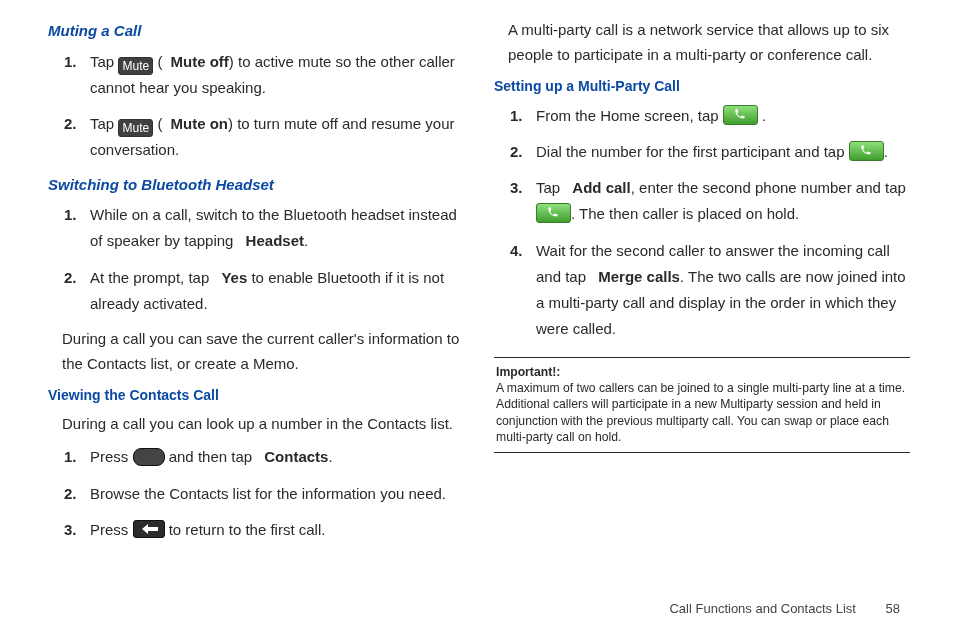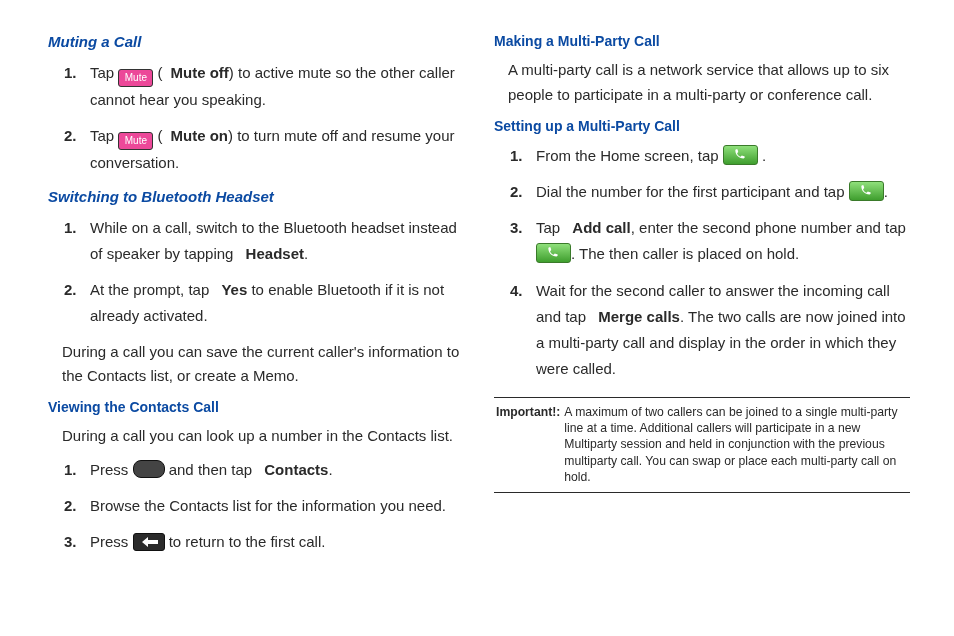--- a/index.html
+++ b/index.html
@@ -9,21 +9,21 @@
     width: 954px;
     height: 636px;
     font-family: "Helvetica Neue", Helvetica, Arial, sans-serif;
     color: #2a2a2a;
     -webkit-font-smoothing: antialiased;
   }
   .page {
     box-sizing: border-box;
     width: 954px;
     height: 636px;
-    padding: 27px 44px 20px 48px;
+    padding: 16px 44px 20px 48px;
     display: flex;
     flex-direction: column;
     justify-content: center;
   }
   .cols {
     flex: 1;
     display: flex;
     gap: 30px;
   }
   .col {
@@ -71,23 +71,23 @@
   .bold { font-weight: 700; margin-left: 8px; }
   .icon {
     display: inline-block;
     vertical-align: -5px;
     border-radius: 3px;
     border: 1px solid #666;
     text-align: center;
   }
   .icon-mute {
     width: 33px; height: 16px;
-    background: #ec4899;
+    background: #404040;
     color: #fff;
-    font-size: 10px;
+    font-size: 12px;
     line-height: 16px;
     border-color: #333;
     vertical-align: -3px;
   }
   .icon-back {
     width: 30px; height: 16px;
     background: #2b2b2b;
     vertical-align: -3.5px;
     border-color: #111;
     position: relative;
@@ -102,20 +102,21 @@
   }
   .icon-phone svg { position: absolute; left: 9px; top: 2px; }
   .important-box {
     border-top: 1.5px solid #2a2a2a;
     border-bottom: 1.5px solid #2a2a2a;
     margin-top: 14px;
     padding: 6px 2px;
     font-size: 12.2px;
     line-height: 1.35;
     display: flex;
+    flex-direction: column;
   }
   .important-label { font-weight: 700; white-space: nowrap; padding-right: 4px; }
   .footer {
     text-align: right;
     font-size: 13px;
     color: #444;
     padding-top: 16px;
     padding-right: 10px;
   }
   .footer .pg { margin-left: 26px; }
@@ -173,21 +174,20 @@
               </svg>
           </span>
           <span> to return to the first call.</span>
         </li>
       </ol>
     </div>
 
     <div class="col">
 
 
-      <div class="h-blue-bold">Making a Multi-Party Call</div>
       <div class="body-indent">A multi-party call is a network service that allows up to six people to participate in a multi-party or conference call.</div>
 
       <div class="h-blue-bold">Setting up a Multi-Party Call</div>
       <ol class="steps">
         <li>
           <span>From the Home screen, tap </span>
           <span class="icon icon-phone"><svg width="14" height="14" viewBox="0 0 24 24">
                 <path fill="#fff" d="M6 2c1 0 2 0 2 1l1 4-2 2c1 3 3 5 6 6l2-2 4 1c1 0 1 1 1 2 0 1-1 2-2 2-8 0-14-6-14-14 0-1 1-2 2-2z"></path>
               </svg></span>
           <span> .</span>
@@ -210,13 +210,17 @@
       </ol>
 
       <div class="important-box">
         <span class="important-label">Important!:</span>
         <span>A maximum of two callers can be joined to a single multi-party line at a time. Additional callers will participate in a new Multiparty session and held in conjunction with the previous multiparty call. You can swap or place each multi-party call on hold.</span>
       </div>
     </div>
 
   </div>
 
+  <div class="footer">
+    <span>Call Functions and Contacts List</span>
+    <span class="pg">58</span>
+  </div>
 </div>
 
 </body></html>

